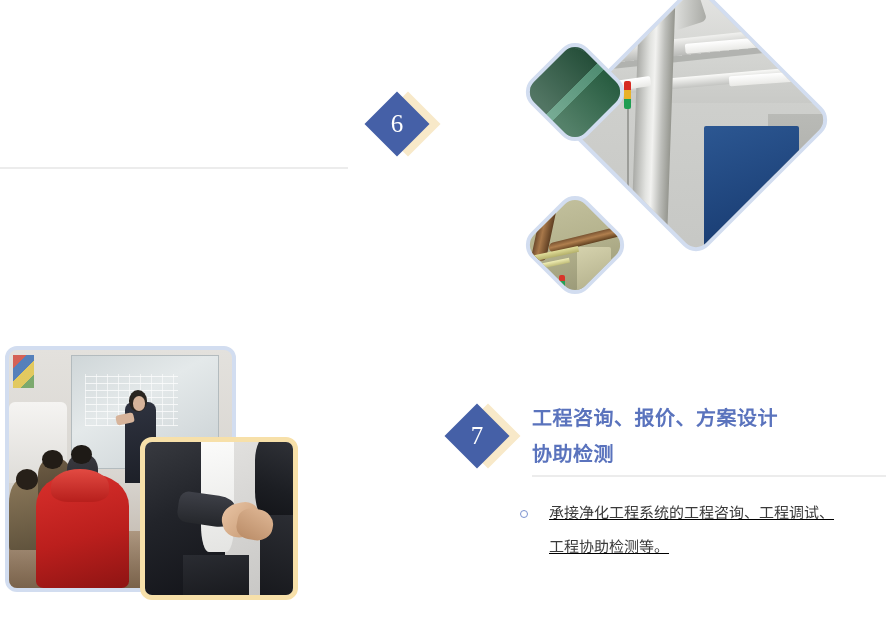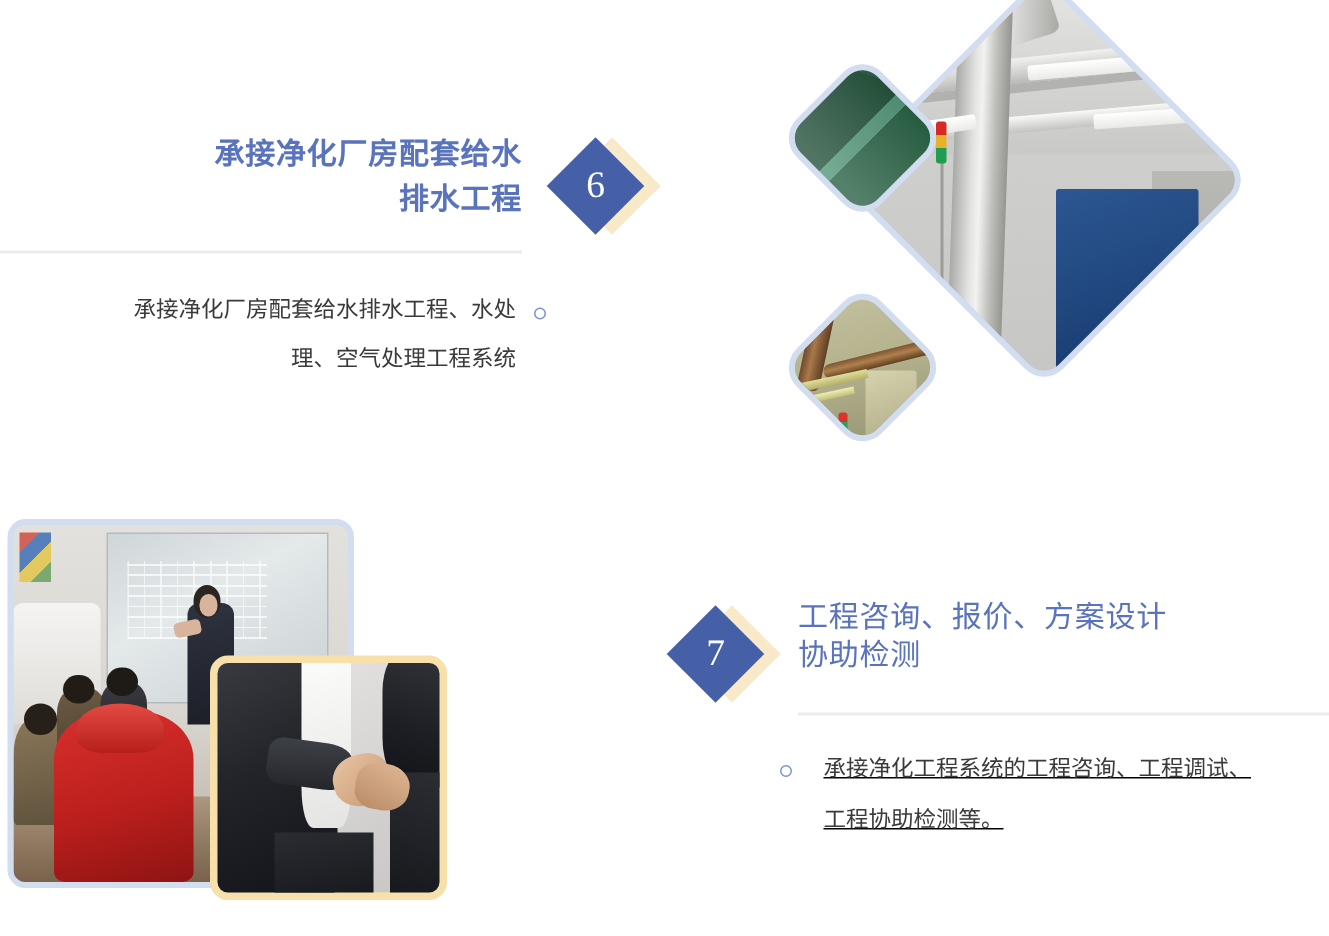--- a/index.html
+++ b/index.html
@@ -95,22 +95,22 @@
     width: 446px;
   }
 
   .sec7-title {
     position: absolute;
     left: 92px;
     top: 4px;
     width: 340px;
     text-align: left;
     font-size: 20px;
-    font-weight: normal;
-    line-height: 25px;
+    font-weight: bold;
+    line-height: 36px;
     letter-spacing: 0.5px;
     color: #5a73bd;
     white-space: pre-line;
   }
 
   .sec7-divider {
     position: absolute;
     left: 92px;
     top: 79px;
     width: 354px;
@@ -525,34 +525,23 @@
   .img-hand .trouser {
     position: absolute; left: 26%; top: 74%; width: 44%; height: 30%;
     background: linear-gradient(170deg, #2a2c32, #17181c);
   }
 </style>
 </head>
 <body>
 
 <div class="page">
 
-  <div class="sec6">
-    <div class="sec6-head">
-      <div class="sec6-title">承接净化厂房配套给水
-排水工程</div>
-    </div>
-  </div>
 
   <div class="sec6-divider" style="left:0px;top:167px;"></div>
 
-  <div class="sec6-body" style="top:190px;">
-    <div class="sec6-bullet"></div>
-    <div class="sec6-text">承接净化厂房配套给水排水工程、水处
-理、空气处理工程系统</div>
-  </div>
 
   <div class="badge badge-6">
     <div class="badge-shadow"></div>
     <div class="badge-front"></div>
     <div class="badge-num">6</div>
   </div>
 
   <div class="sec7">
     <div class="sec7-title">工程咨询、报价、方案设计
 协助检测</div>

